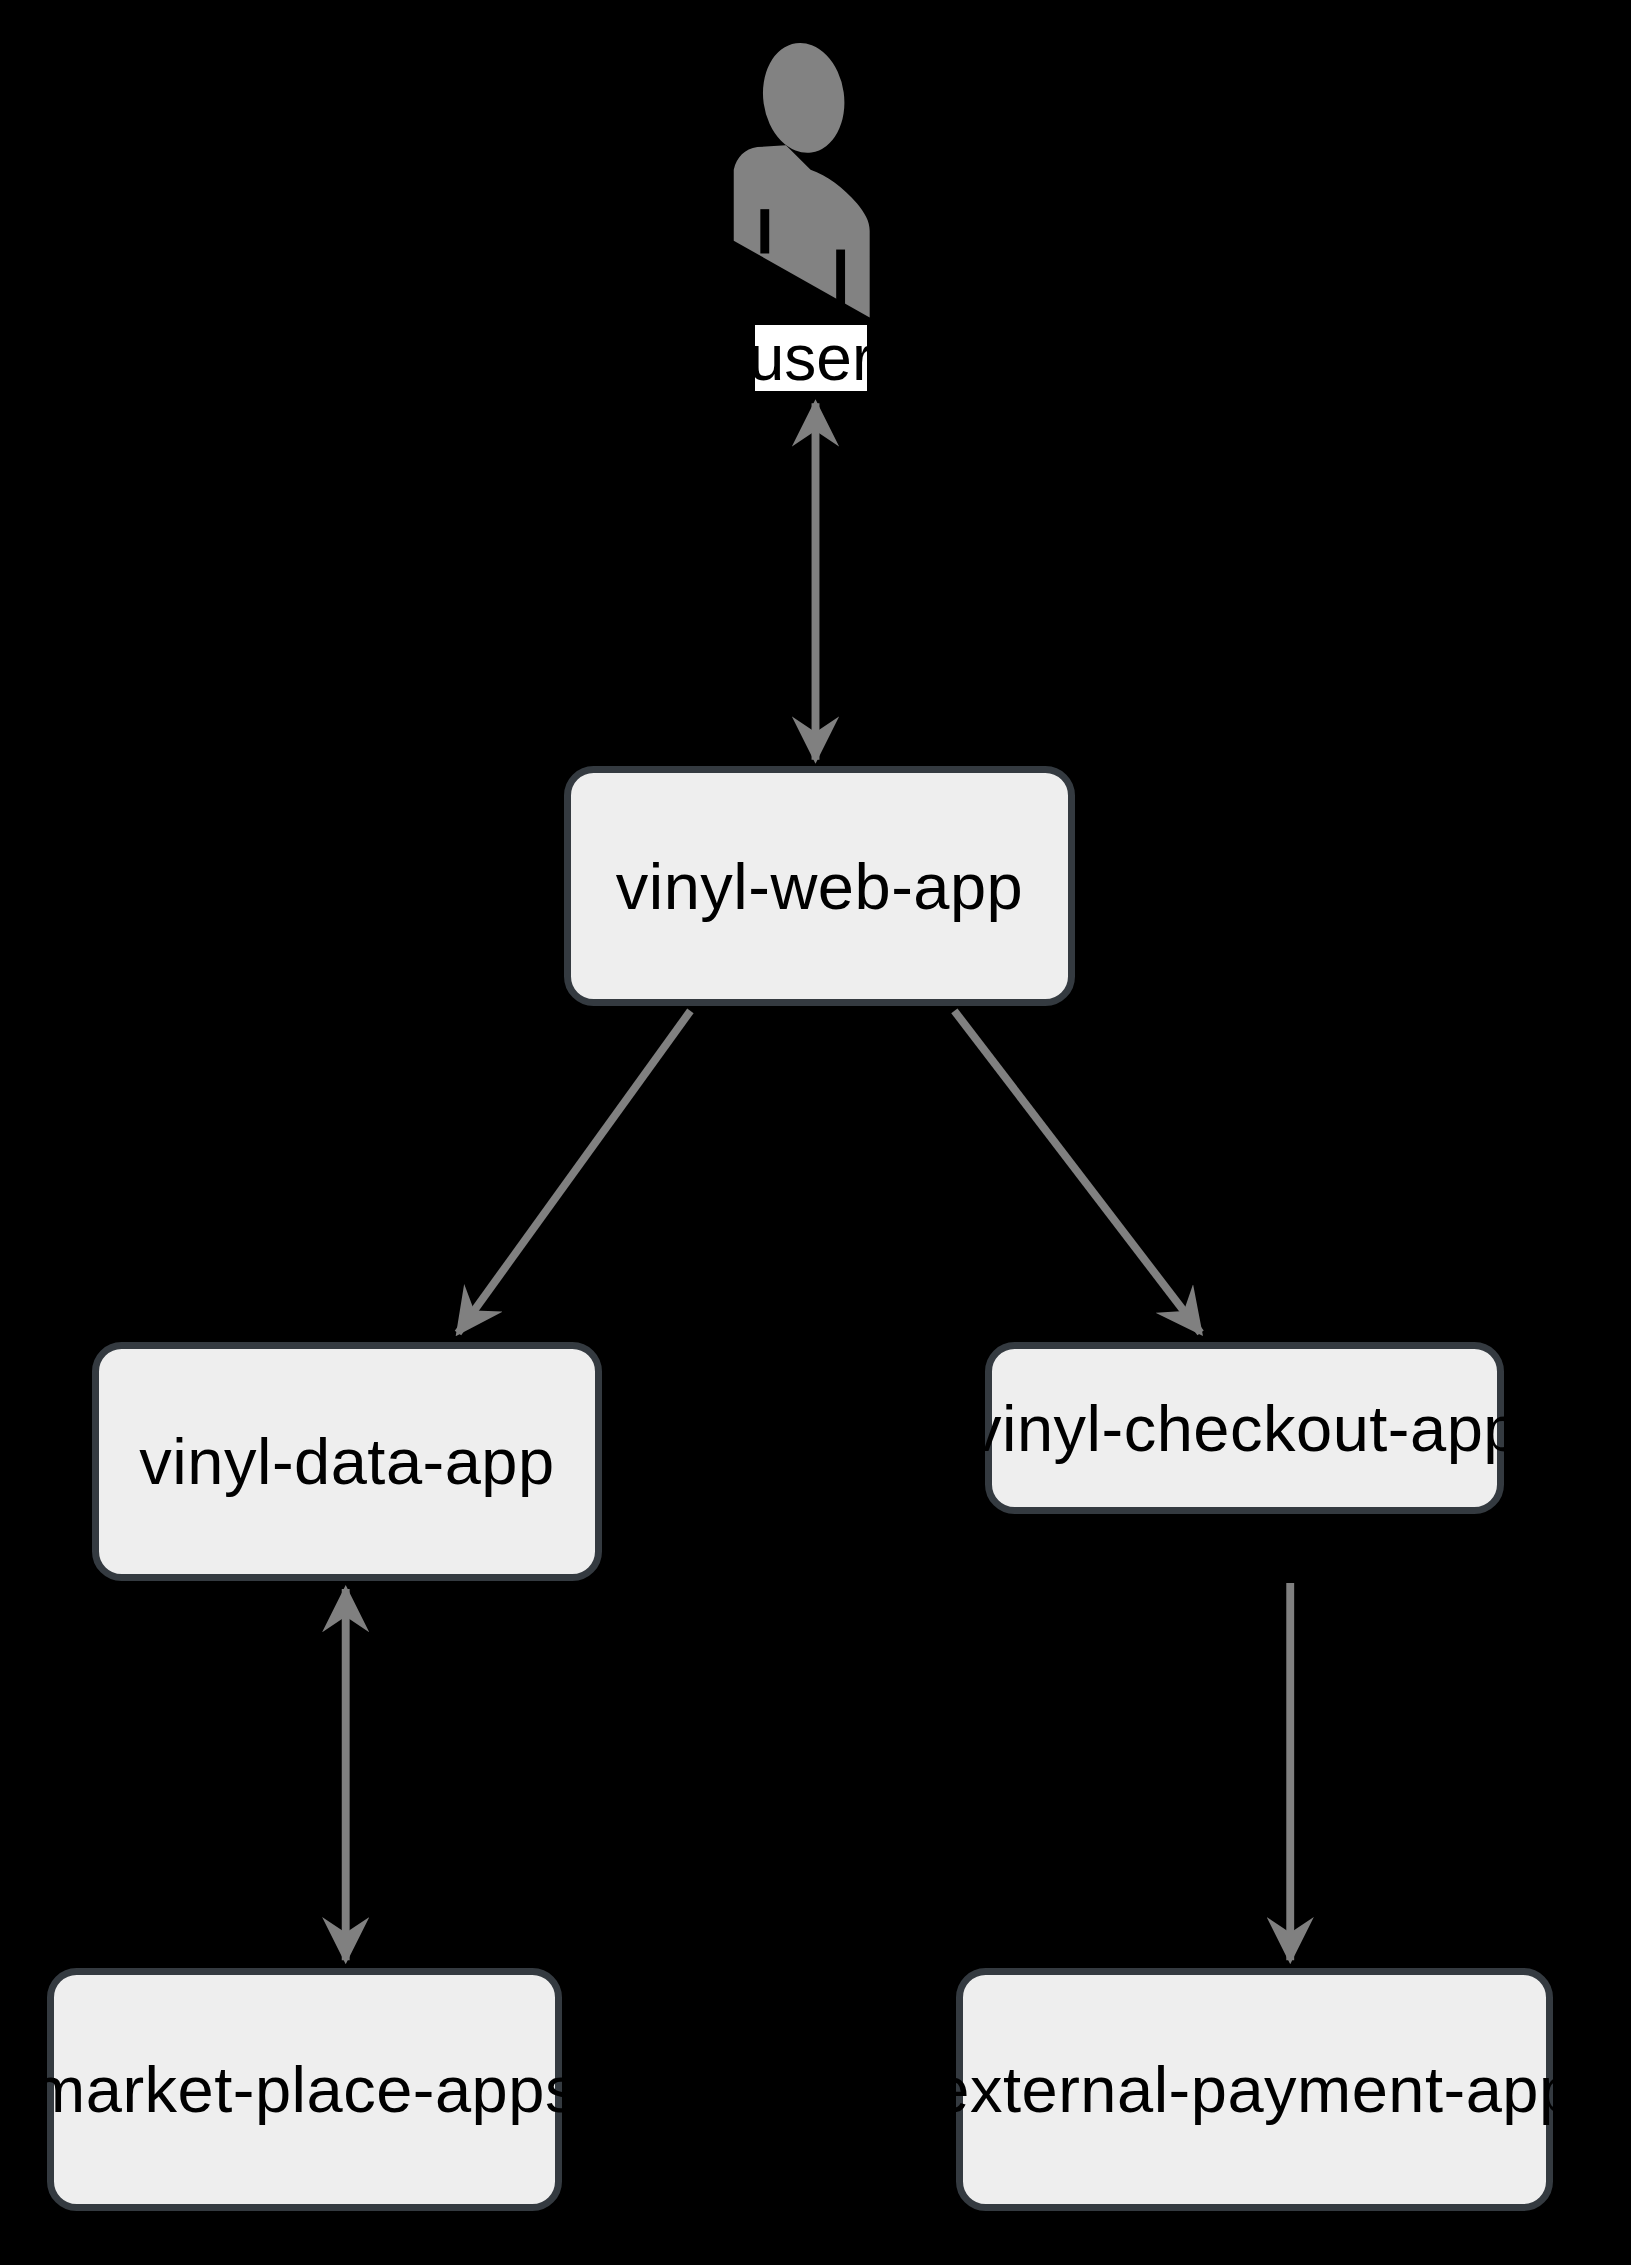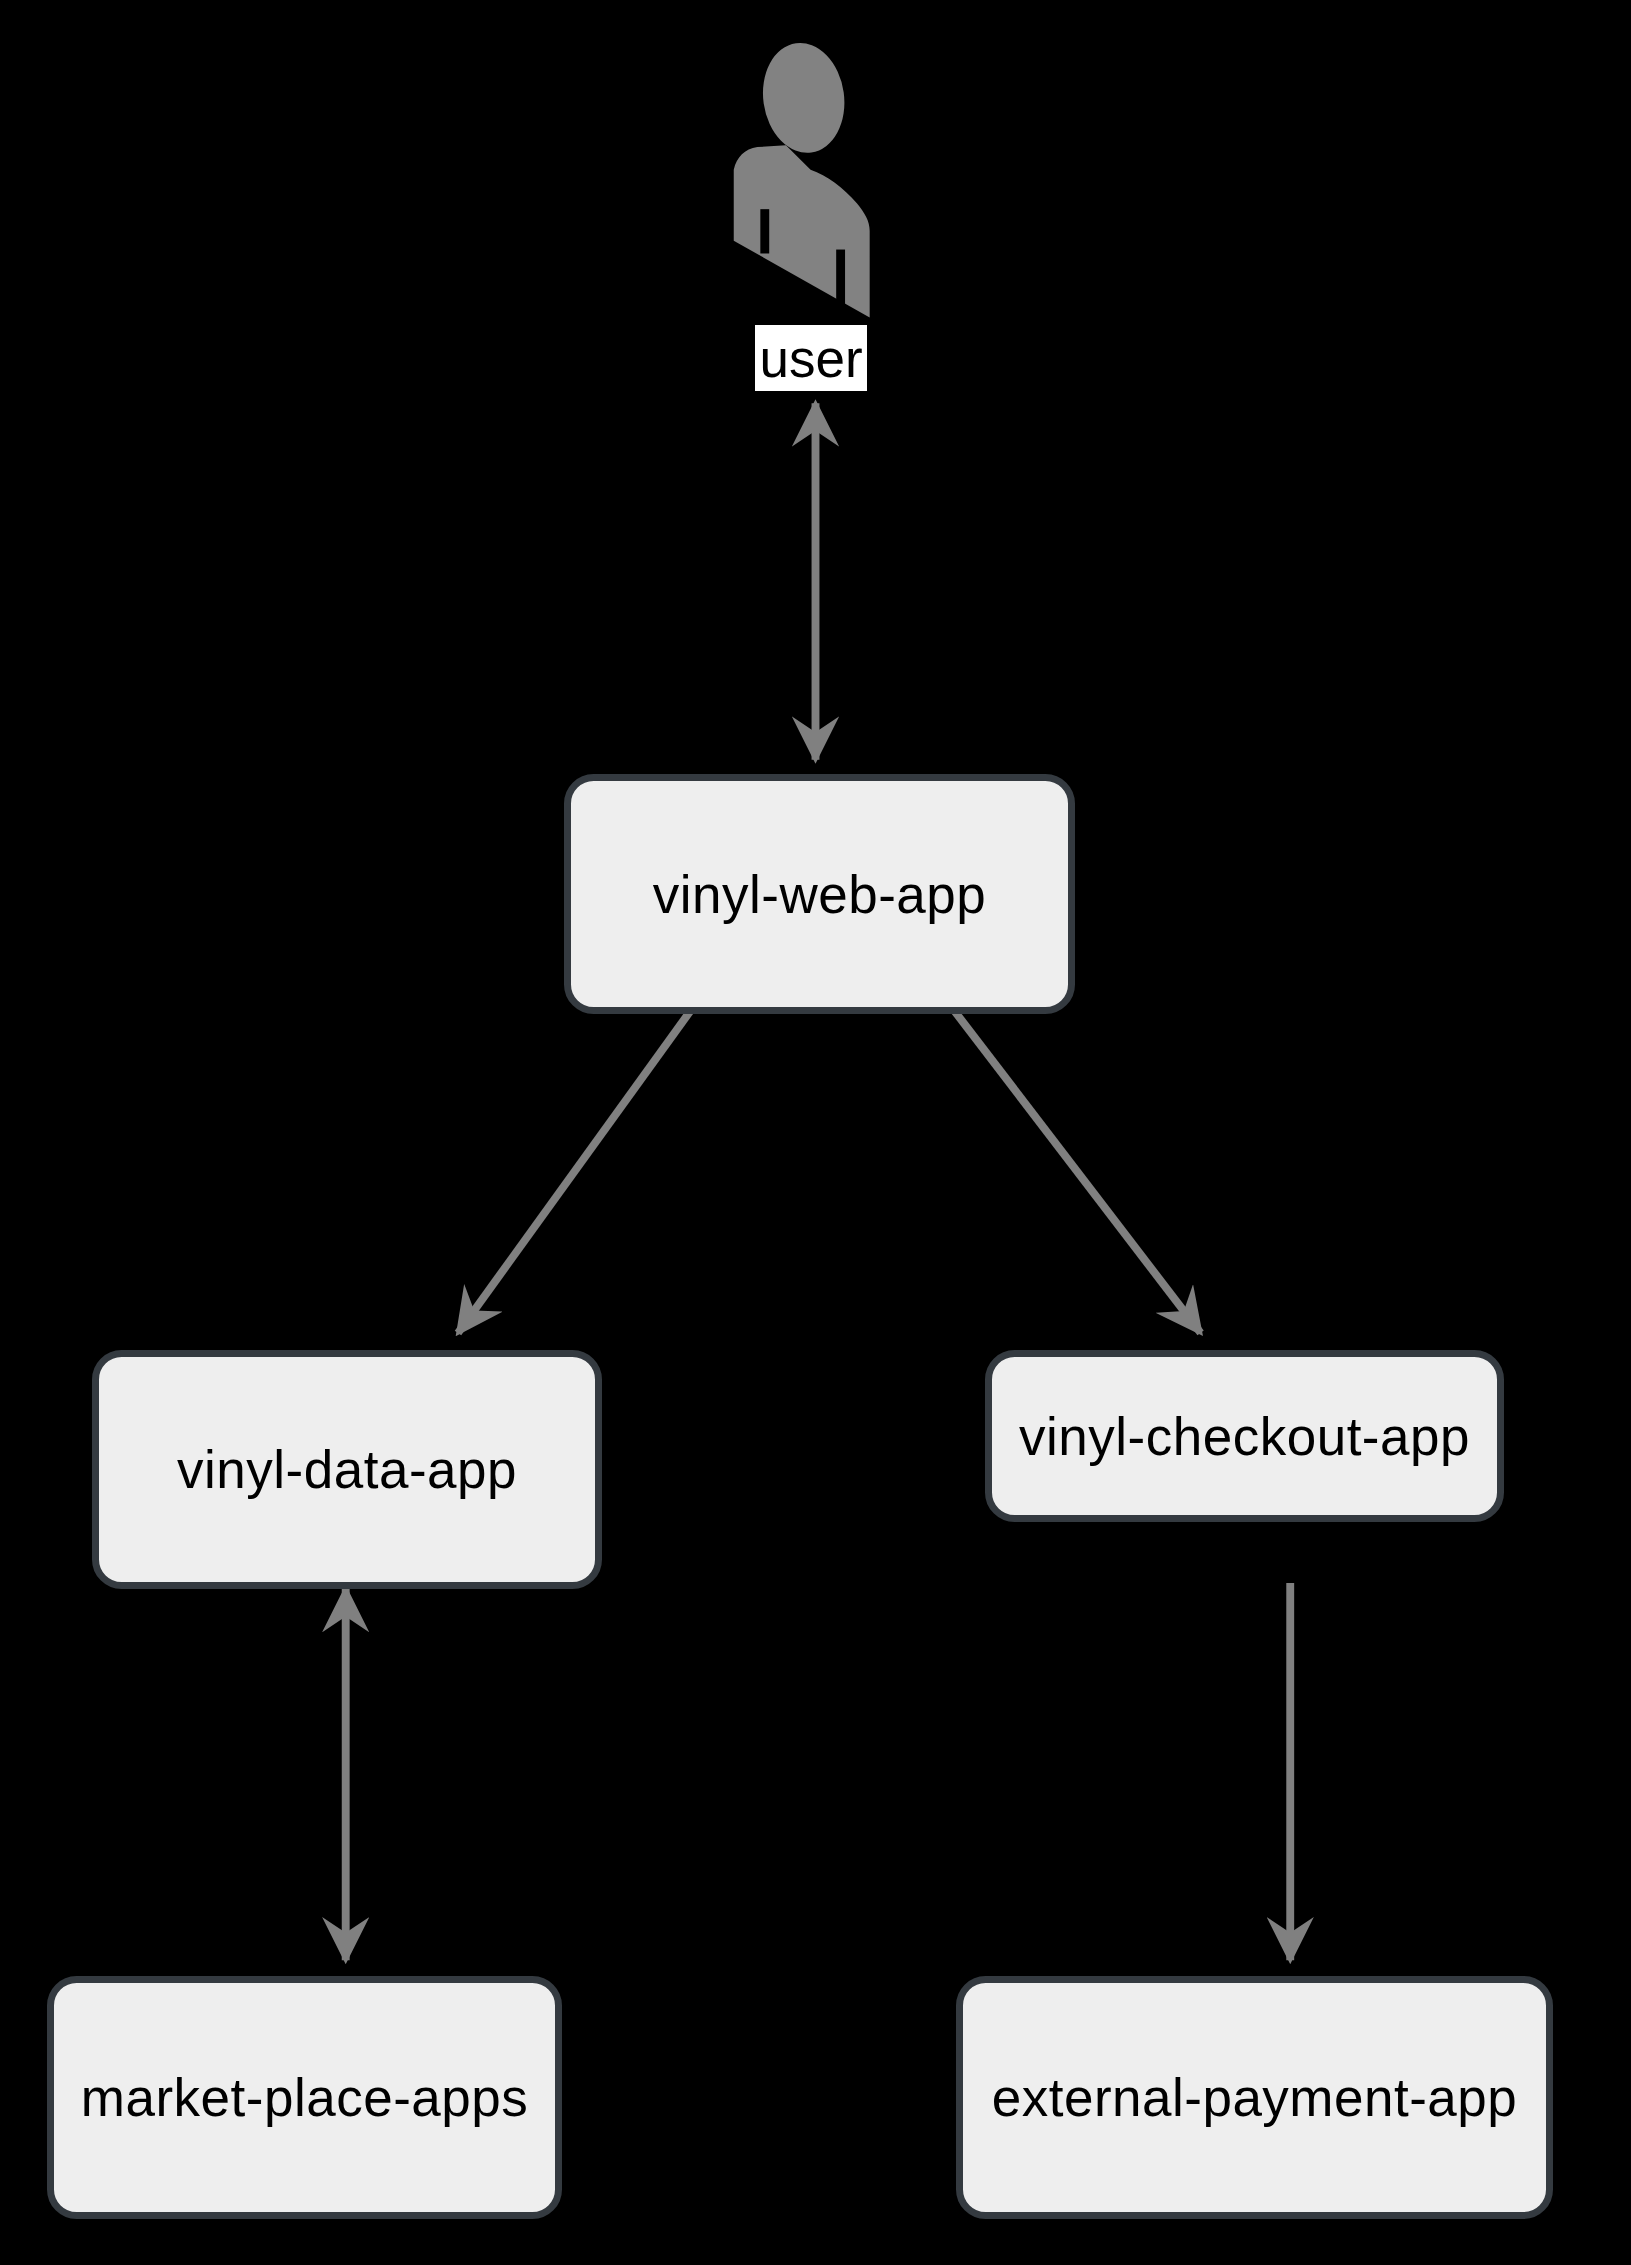--- a/index.html
+++ b/index.html
@@ -12,36 +12,35 @@
   }
   #edges-layer{position:absolute;left:0;top:0;}
   .node{
     position:absolute;
     box-sizing:border-box;
     background:#eeeeee;
     border:7.9px solid #343a40;
     border-radius:29.6px;
     display:flex;align-items:center;justify-content:center;
     color:#000;
-    font-size:53px;
+    font-size:65px;
     letter-spacing:0.5px;
     white-space:nowrap;
-    margin-top:8px;
   }
   .node-web{left:564px;top:766px;width:511px;height:240px;}
   .node-data{left:92px;top:1342px;width:510px;height:239px;}
   .node-checkout{left:985px;top:1342px;width:519px;height:172px;text-align:right;}
   .node-market{left:47px;top:1968px;width:515px;height:243px;}
   .node-payment{left:956px;top:1968px;width:597px;height:243px;}
   .actor-label{
     position:absolute;
     left:755px;top:325px;width:112px;height:66px;
     background:#ffffff;color:#000;
     display:flex;align-items:center;justify-content:center;
-    font-size:53px;
+    font-size:64px;
   }
 </style>
 </head>
 <body>
 
 <div id="canvas">
 
   <svg id="edges-layer" width="1631" height="2266" viewBox="0 0 1656 2300">
     <defs>
       <marker id="ah" viewBox="0 0 12 12" refX="11" refY="6" markerWidth="6" markerHeight="6" orient="auto-start-reverse" markerUnits="strokeWidth">

